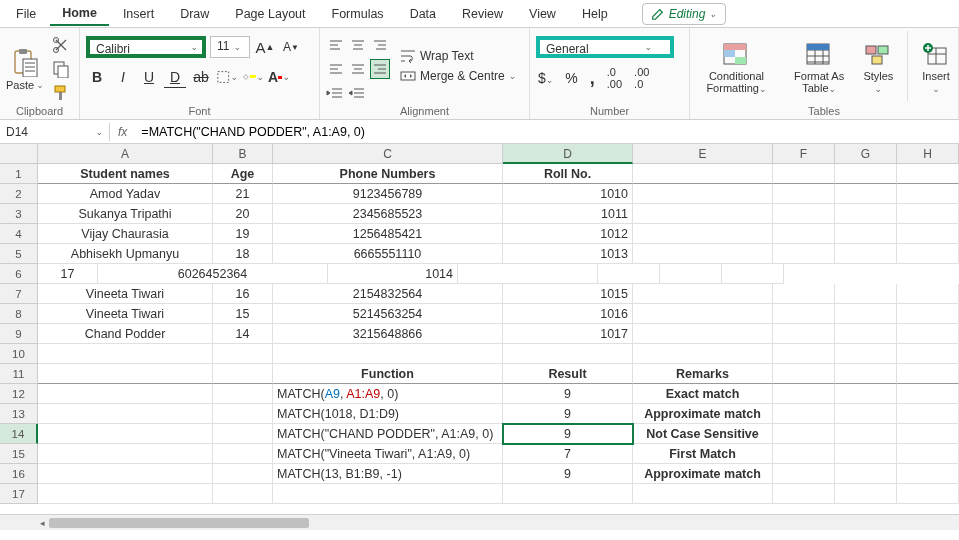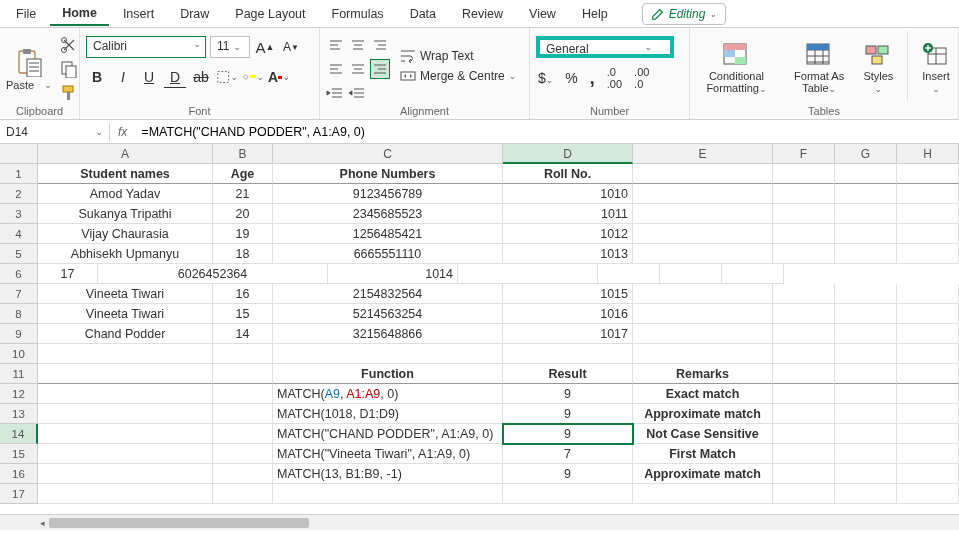--- a/index.html
+++ b/index.html
@@ -11,26 +11,26 @@
 .editing-btn { margin-left: 20px; display: flex; align-items: center; gap: 4px; border: 1px solid #c0c0c0; border-radius: 4px; padding: 3px 8px; font-size: 12px; color: #107c41; font-style: italic; }
 .editing-btn svg { width: 14px; height: 14px; }
 
 .ribbon { display: flex; height: 92px; border-bottom: 1px solid #d0d0d0; background: #fafafa; }
 .ribbon-group { display: flex; flex-direction: column; border-right: 1px solid #e0e0e0; padding: 0px 6px 2px; }
 .ribbon-group-label { text-align: center; font-size: 11px; color: #666; margin-top: auto; padding-top: 2px; }
 .ribbon-group-content { display: flex; align-items: center; gap: 4px; flex: 1; }
 
 .paste-block { display: flex; flex-direction: column; align-items: center; gap: 2px; padding-top: 6px; }
 .paste-block .big-icon { width: 28px; height: 30px; }
-.paste-block .label { font-size: 11px; display: flex; align-items: center; gap: 10px; }
+.paste-block .label { font-size: 11px; display: flex; align-items: center; gap: 2px; }
 .clip-side { display: flex; flex-direction: column; gap: 6px; padding-top: 6px; margin-left: 4px; }
 .clip-side svg { width: 18px; height: 18px; }
 
 .font-row { display: flex; align-items: center; gap: 4px; }
-.font-select { border: 1px solid #15803d; background: #fff; padding: 2px 18px 2px 6px; font-size: 12px; height: 22px; position: relative; width: 120px; }
+.font-select { border: 4px solid #15803d; background: #fff; padding: 2px 18px 2px 6px; font-size: 12px; height: 22px; position: relative; width: 120px; }
 .size-select { border: 1px solid #c0c0c0; background: #fff; padding: 2px 14px 2px 6px; font-size: 12px; height: 22px; width: 40px; }
 .font-btn { width: 22px; height: 22px; display: flex; align-items: center; justify-content: center; font-size: 14px; cursor: pointer; }
 
 .align-grid { display: grid; grid-template-columns: repeat(3, 20px); grid-template-rows: repeat(2, 20px); gap: 2px; }
 .align-cell { display: flex; align-items: center; justify-content: center; }
 .align-cell svg { width: 16px; height: 16px; stroke: #555; stroke-width: 1.2; fill: none; }
 .align-cell.active { background: #d0e8d8; border: 1px solid #107c41; }
 .align-side { display: flex; flex-direction: column; gap: 6px; margin-left: 6px; }
 .align-side-item { display: flex; align-items: center; gap: 4px; font-size: 12px; cursor: pointer; }
 .align-side-item svg { width: 16px; height: 14px; }

